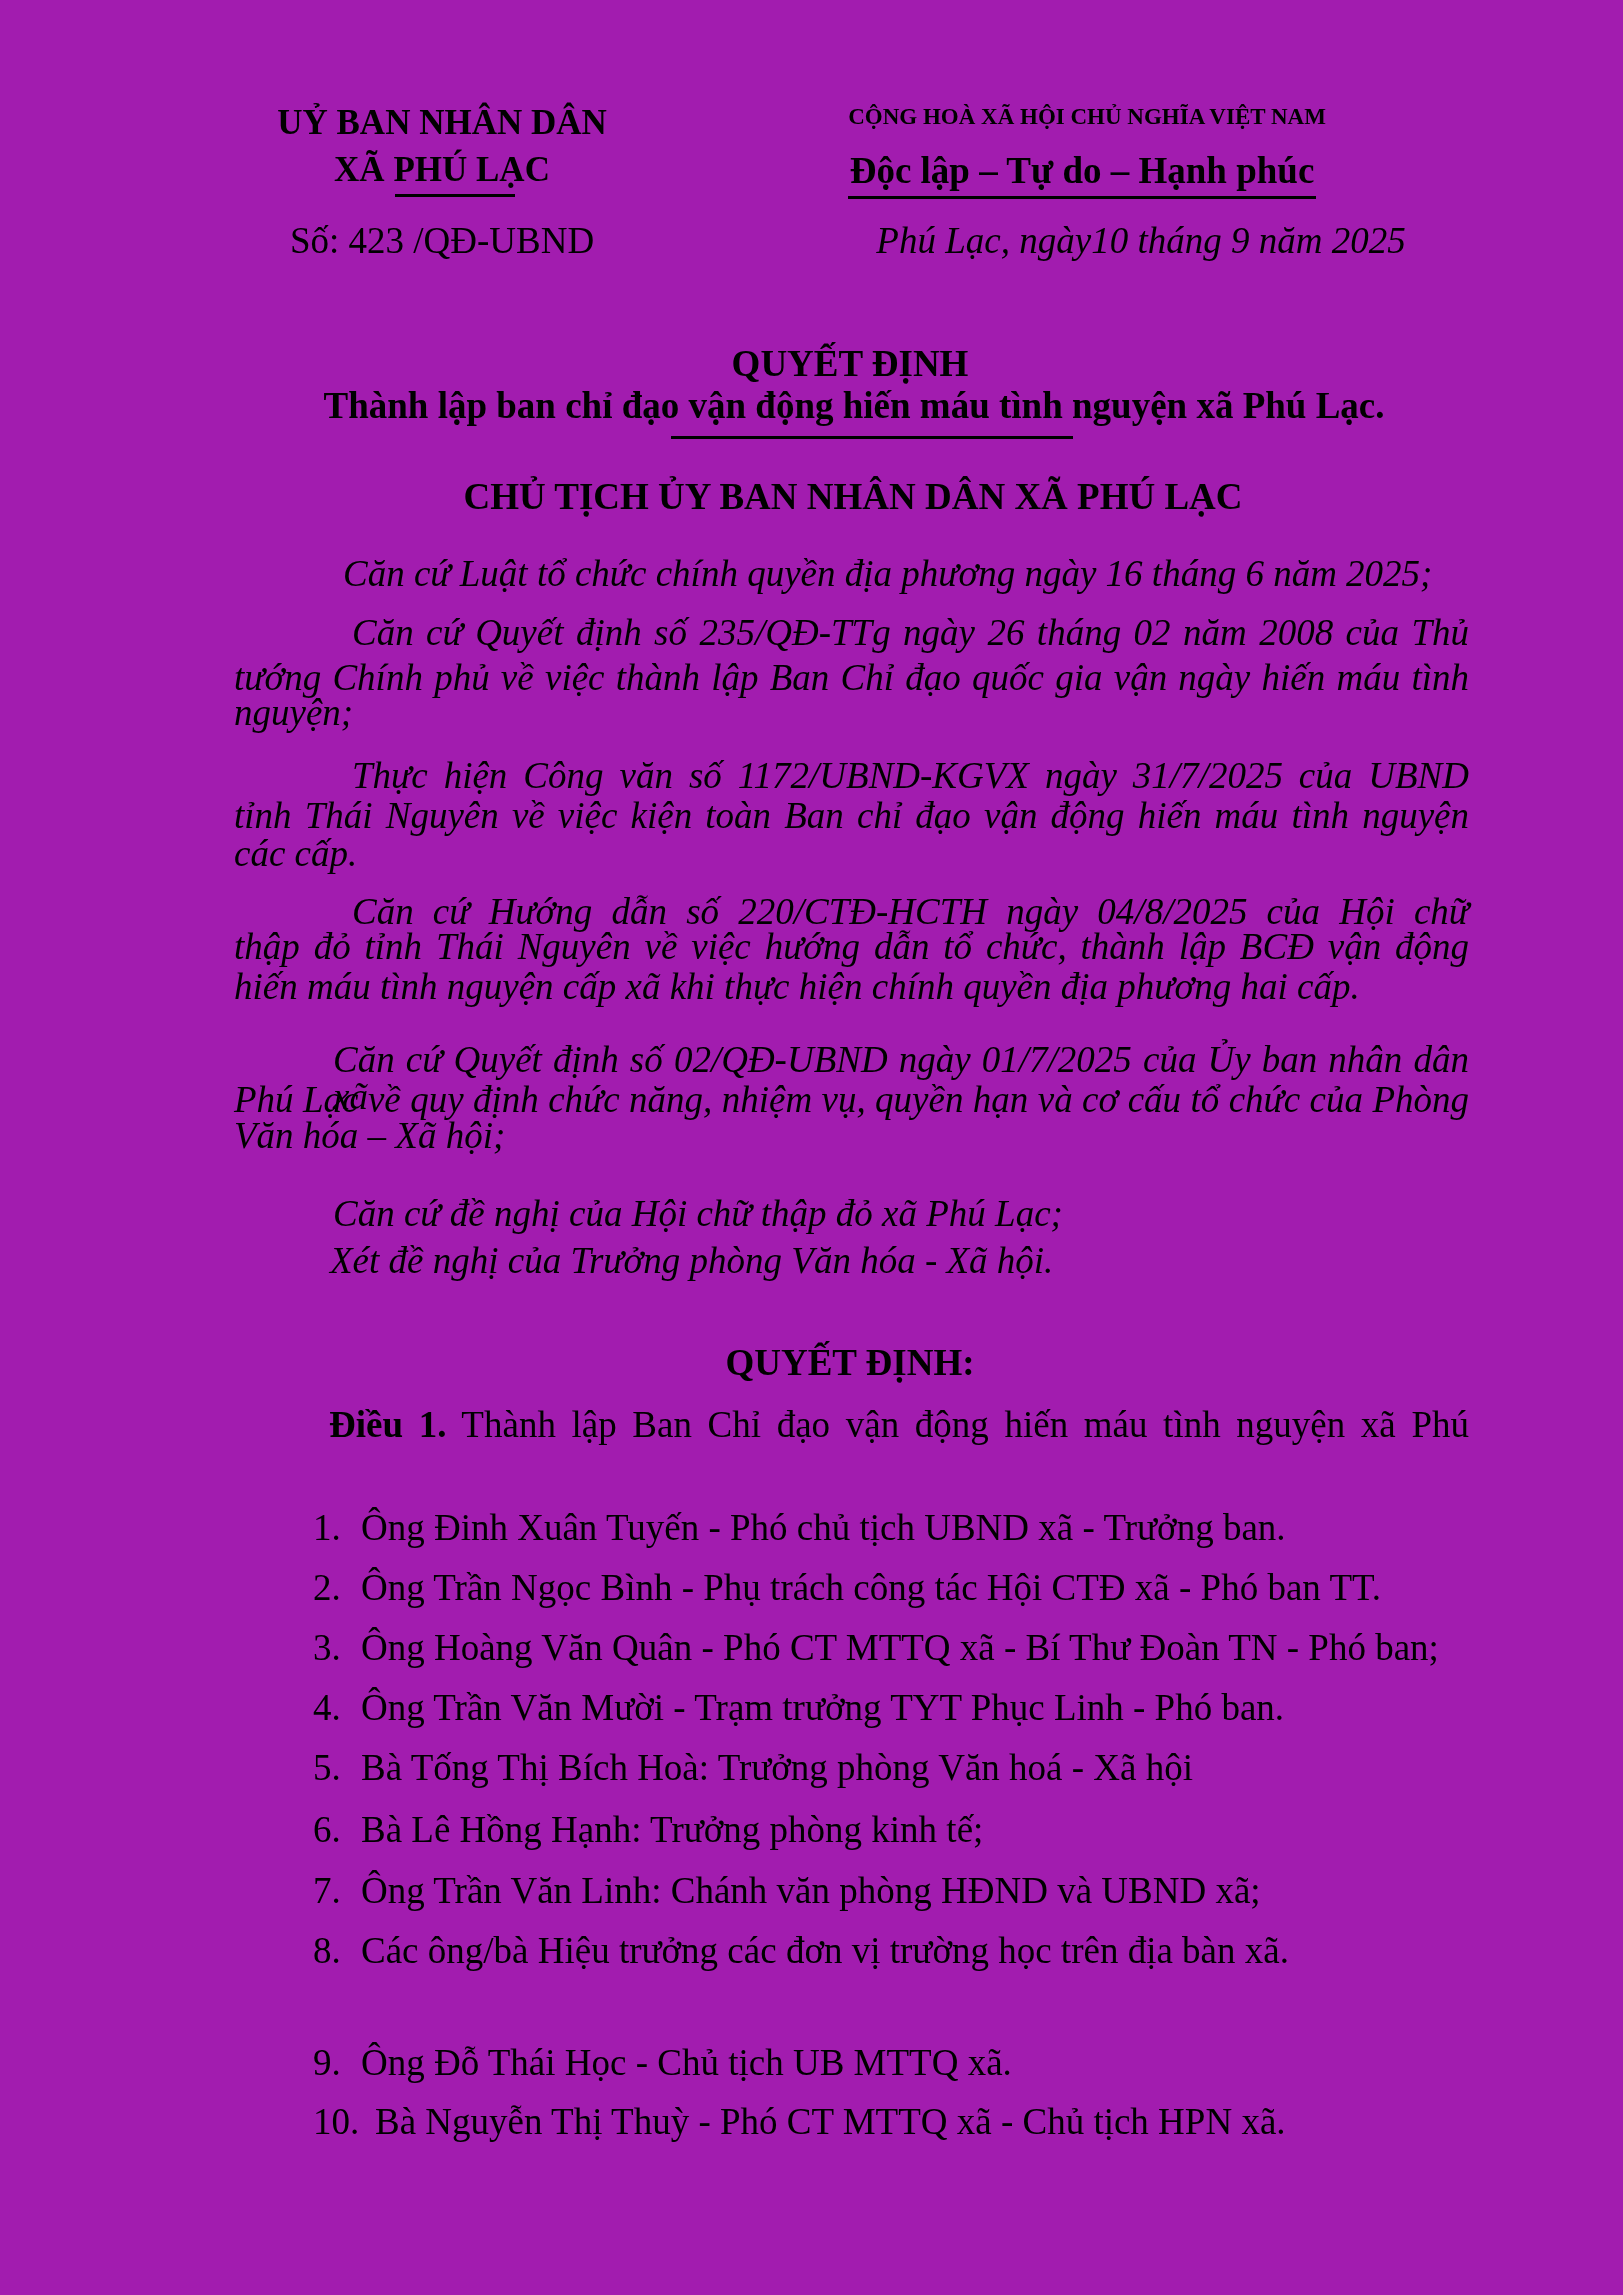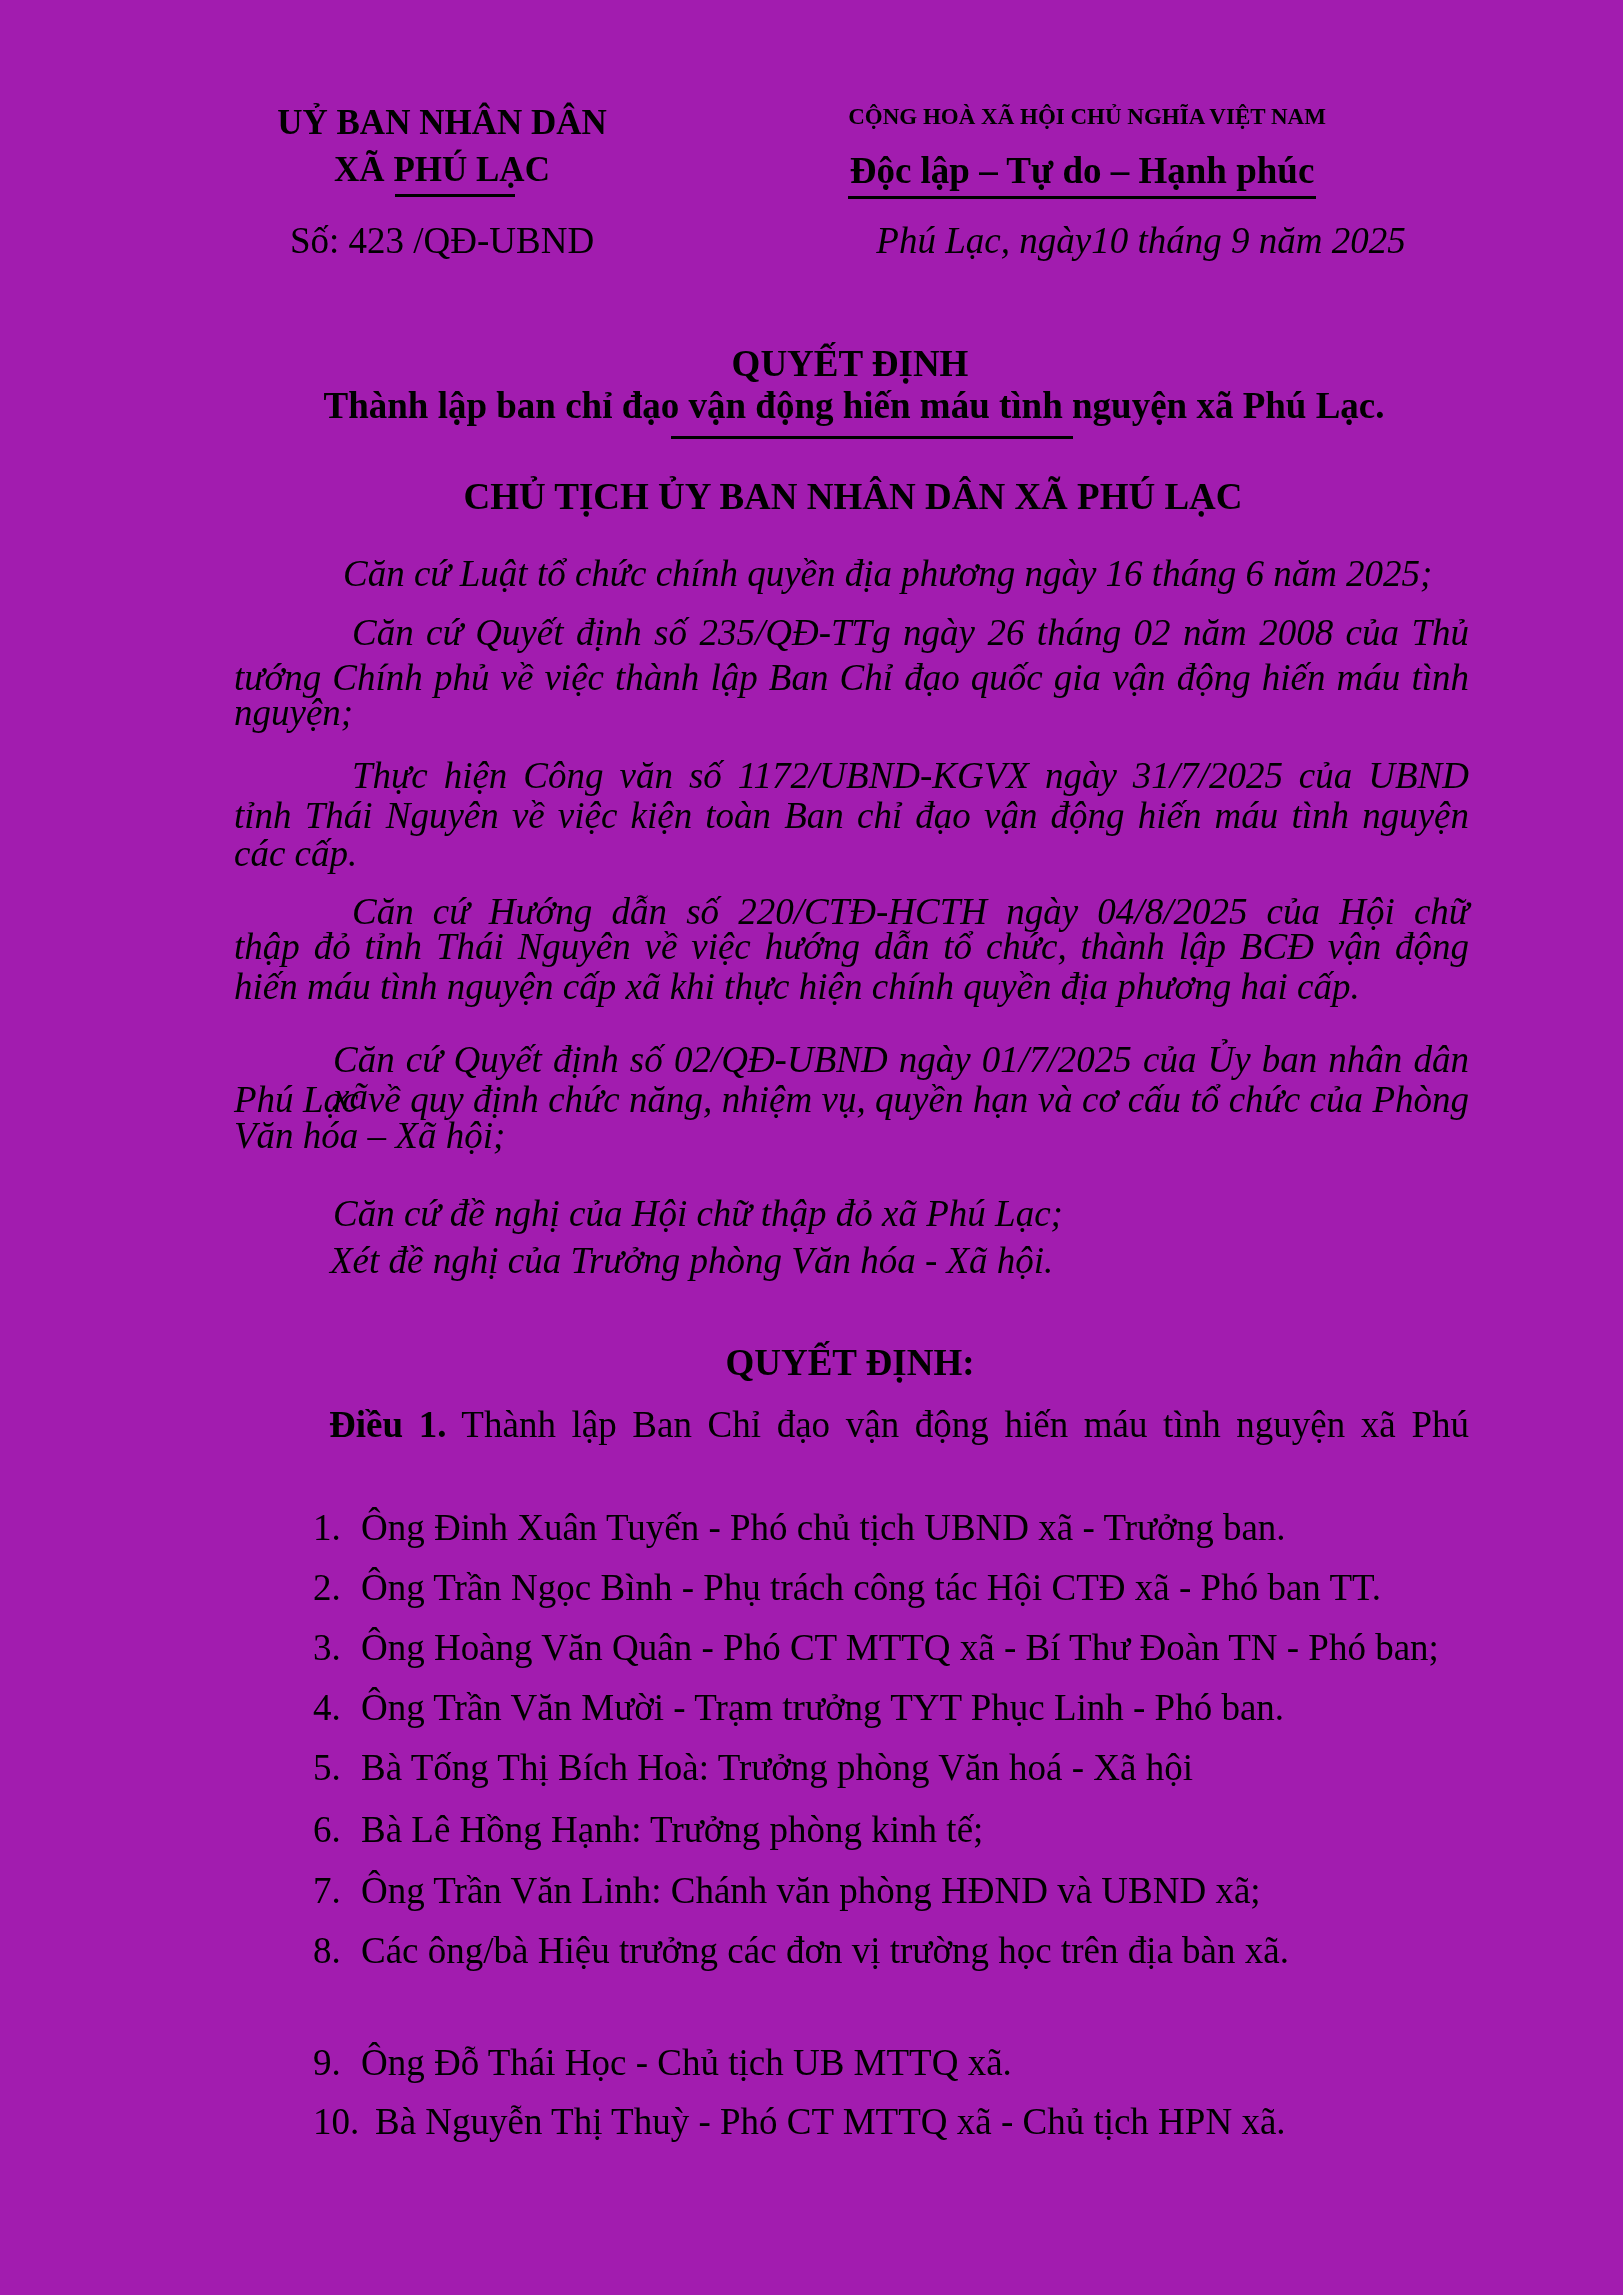--- a/index.html
+++ b/index.html
@@ -31,21 +31,21 @@
   <div class="ln b ctr" style="left:850px; top:345px; font-size:37px;">QUYẾT ĐỊNH</div>
   <div class="ln b ctr" style="left:854px; top:387px; font-size:37px;">Thành lập ban chỉ đạo vận động hiến máu tình nguyện xã Phú Lạc.</div>
   <div class="rule" style="left:671px; top:436px; width:402px;"></div>
 
   <div class="ln b ctr" style="left:853px; top:478px; font-size:37px;">CHỦ TỊCH ỦY BAN NHÂN DÂN XÃ PHÚ LẠC</div>
 
   <div>
     <div class="ln i" style="left:343px; top:555px;">Căn cứ Luật tổ chức chính quyền địa phương ngày 16 tháng 6 năm 2025;</div>
 
     <div class="ln i just" style="left:352px; top:614px; width:1117px;">Căn cứ Quyết định số 235/QĐ-TTg ngày 26 tháng 02 năm 2008 của Thủ</div>
-    <div class="ln i just" style="left:234px; top:659px; width:1235px;">tướng Chính phủ về việc thành lập Ban Chỉ đạo quốc gia vận động hiến máu tình</div>
+    <div class="ln i just" style="left:234px; top:659px; width:1235px;">tướng Chính phủ về việc thành lập Ban Chỉ đạo quốc gia vận ngày hiến máu tình</div>
     <div class="ln i" style="left:234px; top:694px;">nguyện;</div>
 
     <div class="ln i just" style="left:352px; top:757px; width:1117px;">Thực hiện Công văn số 1172/UBND-KGVX ngày 31/7/2025 của UBND</div>
     <div class="ln i just" style="left:234px; top:797px; width:1235px;">tỉnh Thái Nguyên về việc kiện toàn Ban chỉ đạo vận động hiến máu tình nguyện</div>
     <div class="ln i" style="left:234px; top:835px;text-align:right;">các cấp.</div>
 
     <div class="ln i just" style="left:352px; top:893px; width:1117px;">Căn cứ Hướng dẫn số 220/CTĐ-HCTH ngày 04/8/2025 của Hội chữ</div>
     <div class="ln i just" style="left:234px; top:928px; width:1235px;">thập đỏ tỉnh Thái Nguyên về việc hướng dẫn tổ chức, thành lập BCĐ vận động</div>
     <div class="ln i" style="left:234px; top:968px;">hiến máu tình nguyện cấp xã khi thực hiện chính quyền địa phương hai cấp.</div>
 

